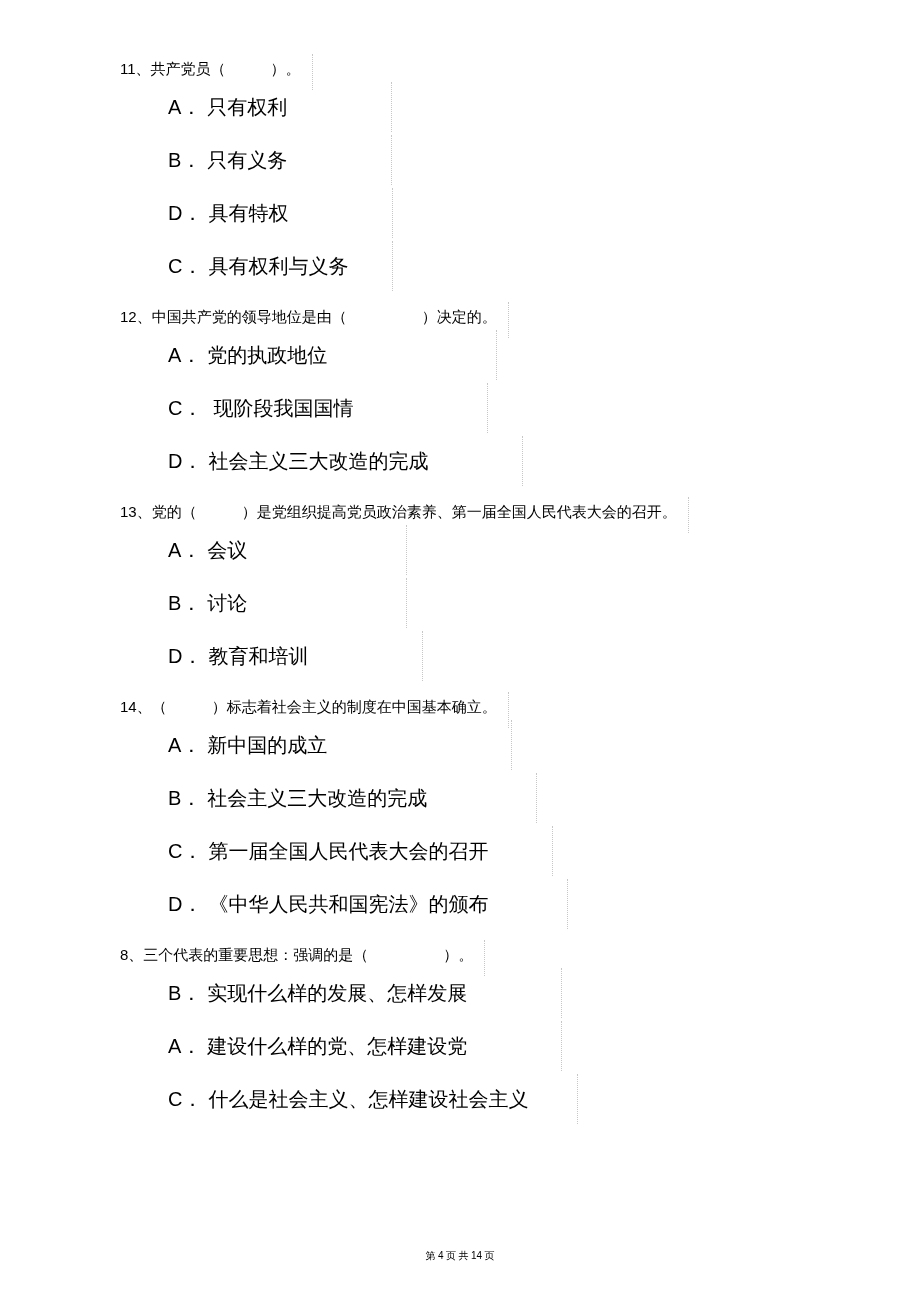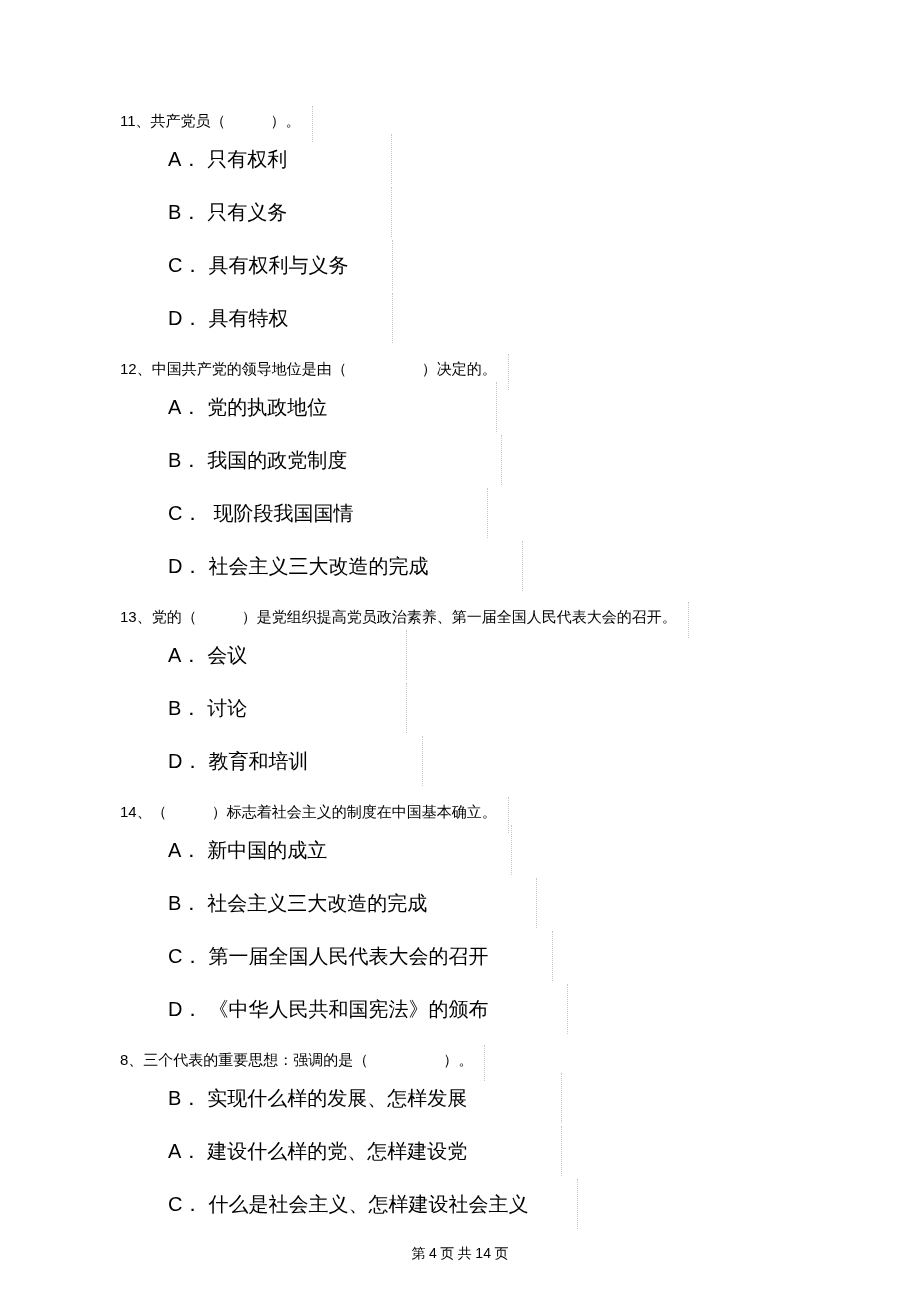--- a/index.html
+++ b/index.html
@@ -8,21 +8,21 @@
     background: #ffffff;
     width: 920px;
   }
   .page {
     width: 920px;
     height: 1303px;
     position: relative;
     font-family: "SimSun", "宋体", serif;
     color: #000;
     box-sizing: border-box;
-    padding: 110px 120px 0 120px;
+    padding: 58px 120px 0 120px;
   }
   .question {
     margin-bottom: 10px;
   }
   .q-stem {
     font-size: 15px;
     line-height: 1.4;
     margin-bottom: 14px;
     position: relative;
   }
@@ -61,21 +61,21 @@
     top: -12px;
     bottom: -12px;
     border-right: 1px dotted #c7c7c7;
   }
   .footer {
     position: absolute;
     bottom: 40px;
     left: 0;
     width: 920px;
     text-align: center;
-    font-size: 14px;
+    font-size: 10px;
     font-family: "SimSun", serif;
   }
   .footer .pn {
     font-family: Arial, sans-serif;
   }
 </style>
 </head>
 <body>
 
 <div class="page">
@@ -83,35 +83,34 @@
   <div class="question">
     <div class="q-stem">
       <span class="stem-box">
         <span class="num">11</span><span>、</span><span>共产党员（</span><span>　　　</span><span>）。</span>
         <span class="right-border" style="right:-12px;"></span>
       </span>
     </div>
     <div class="opts">
       <div class="opt"><span class="opt-box"><span class="letter">A．</span><span>只有权利</span><span class="opt-border" style="right:-105px;"></span></span></div>
       <div class="opt"><span class="opt-box"><span class="letter">B．</span><span>只有义务</span><span class="opt-border" style="right:-105px;"></span></span></div>
+      <div class="opt"><span class="opt-box"><span class="letter">D．</span><span>具有特权</span><span class="opt-border" style="right:-105px;"></span></span></div>
       <div class="opt"><span class="opt-box"><span class="letter">C．</span><span>具有权利与义务</span><span class="opt-border" style="right:-45px;"></span></span></div>
-      <div class="opt"><span class="opt-box"><span class="letter">D．</span><span>具有特权</span><span class="opt-border" style="right:-105px;"></span></span></div>
     </div>
   </div>
 
   <div class="question">
     <div class="q-stem">
       <span class="stem-box">
         <span class="num">12</span><span>、</span><span>中国共产党的领导地位是由（</span><span>　　　　　</span><span>）决定的。</span>
         <span class="right-border" style="right:-12px;"></span>
       </span>
     </div>
     <div class="opts">
       <div class="opt"><span class="opt-box"><span class="letter">A．</span><span>党的执政地位</span><span class="opt-border" style="right:-170px;"></span></span></div>
-      <div class="opt"><span class="opt-box"><span class="letter">B．</span><span>我国的政党制度</span><span class="opt-border" style="right:-155px;"></span></span></div>
       <div class="opt"><span class="opt-box"><span class="letter">C．</span><span>   现阶段我国国情</span><span class="opt-border" style="right:-135px;"></span></span></div>
       <div class="opt"><span class="opt-box"><span class="letter">D．</span><span>社会主义三大改造的完成</span><span class="opt-border" style="right:-95px;"></span></span></div>
     </div>
   </div>
 
   <div class="question">
     <div class="q-stem">
       <span class="stem-box">
         <span class="num">13</span><span>、</span><span>党的（</span><span>　　　</span><span>）是党组织提高党员政治素养、第一届全国人民代表大会的召开。</span>
         <span class="right-border" style="right:-12px;"></span>

